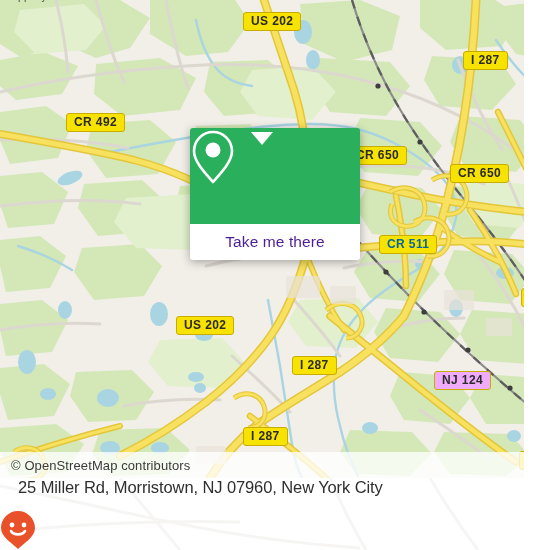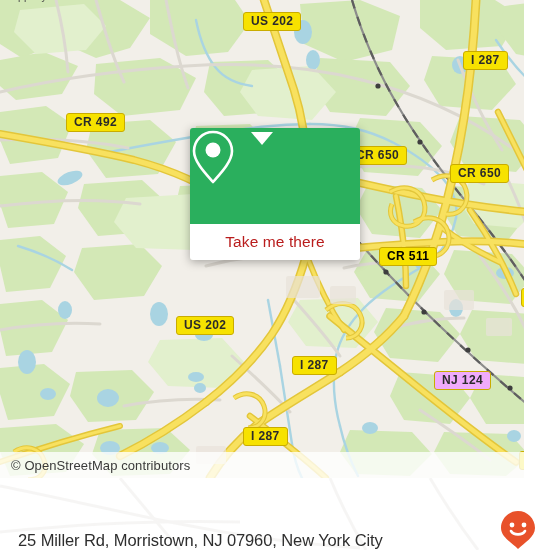--- a/index.html
+++ b/index.html
@@ -32,29 +32,29 @@
                     font-family:"Liberation Sans","DejaVu Sans",sans-serif;}
 
   
   #popup{position:absolute;left:190px;top:128px;width:170px;
          filter:drop-shadow(0 2px 5px rgba(0,0,0,0.32));}
   #popup-top{background:#2aaf5d;height:96px;border-radius:3px 3px 0 0;
              display:flex;align-items:center;justify-content:center;}
   #popup-btn{background:#ffffff;height:36px;border-radius:0 0 3px 3px;
              display:flex;align-items:center;justify-content:center;
              cursor:pointer;}
-  #popup-btn span{font-size:15.5px;color:#b91c1c;letter-spacing:.1px;}
+  #popup-btn span{font-size:15.5px;color:#4c1d95;letter-spacing:.1px;}
   #popup-tail{position:absolute;left:50%;margin-left:-11px;top:132px;
               width:0;height:0;border-left:11px solid transparent;
               border-right:11px solid transparent;border-top:13px solid #ffffff;}
 
   
   #footer{position:absolute;left:0;top:478px;width:550px;height:72px;
-          background:#ffffff;display:flex;align-items:flex-end;
-          justify-content:space-between;overflow:hidden;}
+          background:#ffffff;display:flex;align-items:flex-start;
+          justify-content:space-between;overflow:hidden;flex-direction:column;}
   #footer-bg{position:absolute;left:0;top:0;width:550px;height:72px;opacity:.12;}
   #addr{position:relative;font-size:16.5px;color:#2e2e2e;padding-left:18px;
         letter-spacing:-.1px;white-space:nowrap;}
   #logo{position:relative;display:flex;align-items:center;padding-right:14px;}
   #logo-text{font-size:32px;color:#2b2b2b;font-weight:bold;letter-spacing:-1.2px;
              margin-left:2px;line-height:1;}
 </style>
 </head>
 <body>
 
@@ -298,21 +298,21 @@
       </defs>
       <text>Whippany River</text>
     </svg>
 
     <div id="shield-layer">
         <div class="shield" style="left: 243px; top: 12px; background: rgb(247, 226, 0); border-color: rgb(201, 172, 0); color: rgb(43, 43, 43);">US 202</div>
         <div class="shield" style="left: 463px; top: 51px; background: rgb(247, 226, 0); border-color: rgb(201, 172, 0); color: rgb(43, 43, 43);">I 287</div>
         <div class="shield" style="left: 66px; top: 113px; background: rgb(247, 226, 0); border-color: rgb(201, 172, 0); color: rgb(43, 43, 43);">CR 492</div>
         <div class="shield" style="left: 348px; top: 146px; background: rgb(247, 226, 0); border-color: rgb(201, 172, 0); color: rgb(43, 43, 43);">CR 650</div>
         <div class="shield" style="left: 450px; top: 164px; background: rgb(247, 226, 0); border-color: rgb(201, 172, 0); color: rgb(43, 43, 43);">CR 650</div>
-        <div class="shield" style="left: 379px; top: 247px; background: rgb(247, 226, 0); border-color: rgb(201, 172, 0); color: #000000;">CR 511</div>
+        <div class="shield" style="left: 379px; top: 235px; background: rgb(247, 226, 0); border-color: rgb(201, 172, 0); color: #0369a1;">CR 511</div>
         <div class="shield" style="left: 521px; top: 288px; background: rgb(247, 226, 0); border-color: rgb(201, 172, 0); color: rgb(43, 43, 43);">CR 62</div>
         <div class="shield" style="left: 176px; top: 316px; background: rgb(247, 226, 0); border-color: rgb(201, 172, 0); color: rgb(43, 43, 43);">US 202</div>
         <div class="shield" style="left: 292px; top: 356px; background: rgb(247, 226, 0); border-color: rgb(201, 172, 0); color: rgb(43, 43, 43);">I 287</div>
         <div class="shield" style="left: 434px; top: 371px; background: #f0abfc; border-color: rgb(201, 172, 0); color: rgb(43, 43, 43);">NJ 124</div>
         <div class="shield" style="left: 243px; top: 427px; background: rgb(247, 226, 0); border-color: rgb(201, 172, 0); color: rgb(43, 43, 43);">I 287</div>
         <div class="shield" style="left: 519px; top: 451px; background: rgb(247, 226, 0); border-color: rgb(201, 172, 0); color: rgb(43, 43, 43);">NJ 12</div>
       </div>
 
     <div id="popup">
       <div id="popup-top" style="background: rgb(42, 175, 93);">

